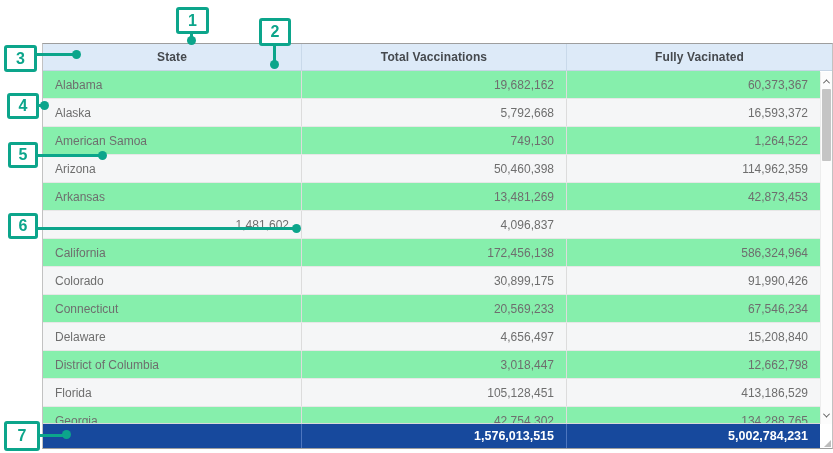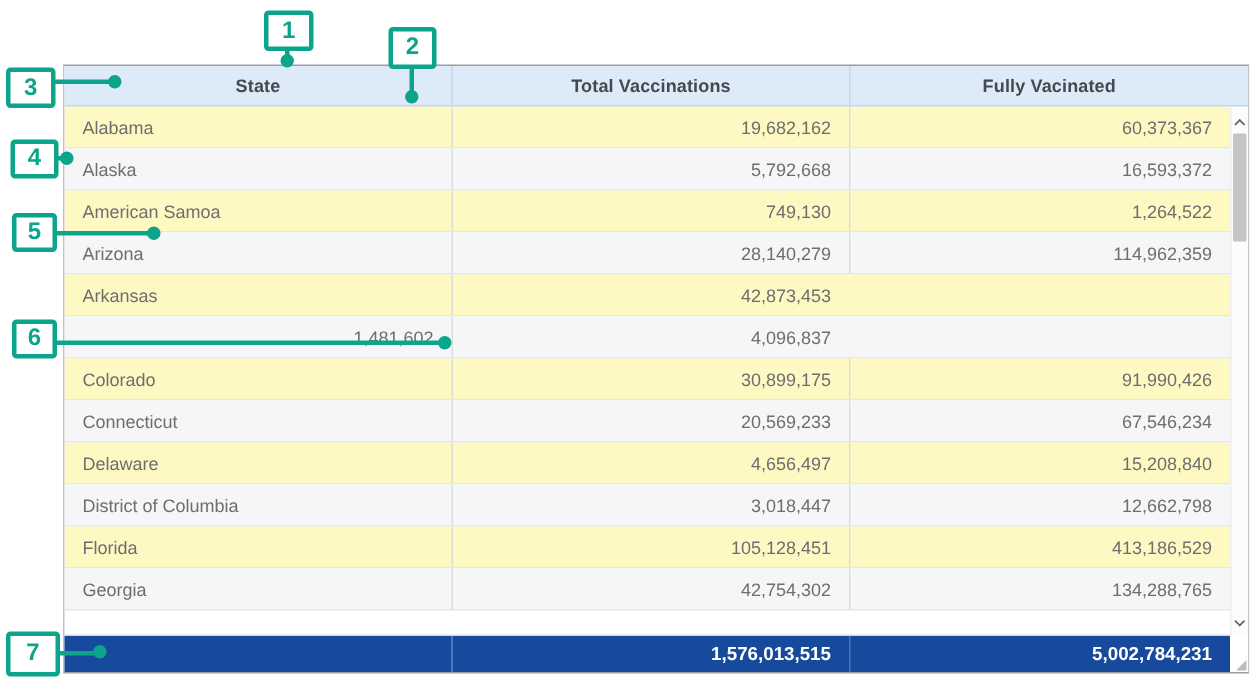--- a/index.html
+++ b/index.html
@@ -43,21 +43,21 @@
     position: relative;
     height: 352px;
     overflow: hidden;
   }
   .trow {
     display: grid;
     grid-template-columns: 258px 265px 1fr;
     width: 777px;
     height: 28px;
     border-bottom: 1px solid #e7e7e7;
-    background: #fef9c3;
+    background: #86efac;
   }
   .trow:nth-child(even) { background: #f5f6f7; }
   .cell {
     display: flex; align-items: center;
     font-size: 12px; color: #6e6e6e;
     overflow: hidden; white-space: nowrap;
   }
   .cell-state { padding-left: 12px; justify-content: flex-start; }
   .cell-num  { padding-right: 12px; justify-content: flex-end; }
   .trow .cell + .cell { border-left: 1px solid #dcdcdc; padding-left: 36px; }
@@ -186,30 +186,36 @@
           <div class="cell cell-num">5,792,668</div>
           <div class="cell cell-num">16,593,372</div>
         </div>
         <div class="trow">
           <div class="cell cell-state">American Samoa</div>
           <div class="cell cell-num">749,130</div>
           <div class="cell cell-num">1,264,522</div>
         </div>
         <div class="trow">
           <div class="cell cell-state">Arizona</div>
-          <div class="cell cell-num">28,140,279</div>
+          <div class="cell cell-num">50,460,398</div>
           <div class="cell cell-num">114,962,359</div>
         </div>
         <div class="trow">
           <div class="cell cell-state">Arkansas</div>
+          <div class="cell cell-num">13,481,269</div>
           <div class="cell cell-num">42,873,453</div>
         </div>
         <div class="trow">
           <div class="cell cell-num">1,481,602</div>
           <div class="cell cell-num">4,096,837</div>
+        </div>
+        <div class="trow">
+          <div class="cell cell-state">California</div>
+          <div class="cell cell-num">172,456,138</div>
+          <div class="cell cell-num">586,324,964</div>
         </div>
         <div class="trow">
           <div class="cell cell-state">Colorado</div>
           <div class="cell cell-num">30,899,175</div>
           <div class="cell cell-num">91,990,426</div>
         </div>
         <div class="trow">
           <div class="cell cell-state">Connecticut</div>
           <div class="cell cell-num">20,569,233</div>
           <div class="cell cell-num">67,546,234</div>

